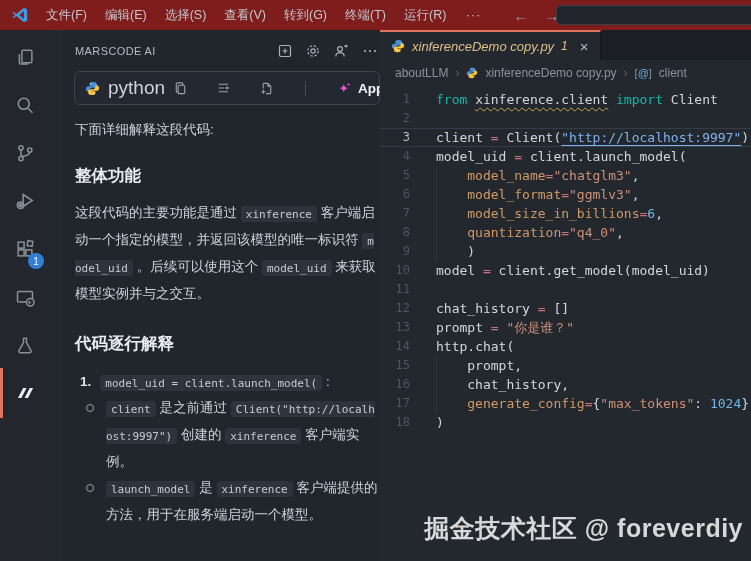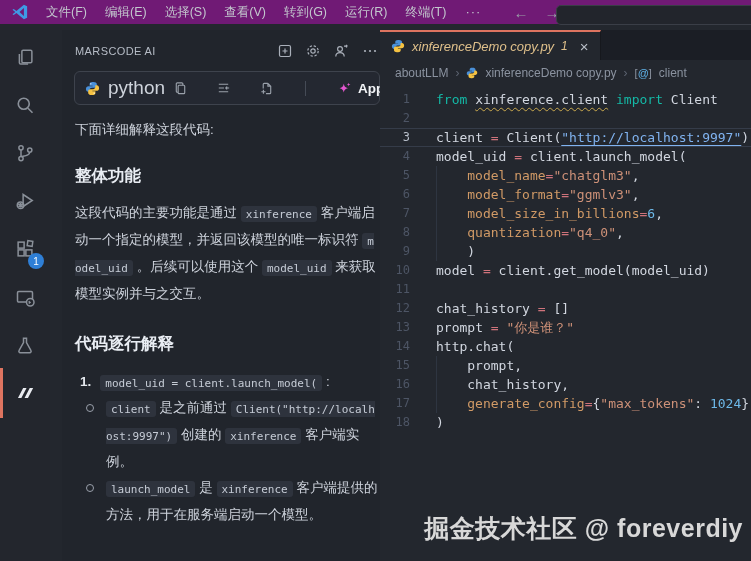--- a/index.html
+++ b/index.html
@@ -1,21 +1,21 @@
 <!DOCTYPE html>
 <html><head>
 <meta charset="utf-8">
 <style>
   html,body{margin:0;padding:0}
   body{width:751px;height:561px;position:relative;overflow:hidden;background:#23272e;
        font-family:"Liberation Sans",sans-serif;-webkit-font-smoothing:antialiased}
   svg{display:block}
 
   
-  .titlebar{position:absolute;top:0;left:0;right:0;height:24px;background:#701a75;
+  .titlebar{position:absolute;top:0;left:0;right:0;height:30px;background:#7f1d1d;
             display:flex;align-items:center;z-index:9}
   .vscode-logo{margin:0 8px 0 11px}
   .menus{display:flex;height:30px}
   .menu-item{padding:0 9px;font-size:12.5px;color:#c3c7ce;line-height:30px;cursor:default}
   .more-menu{padding:0 10px;font-size:13px;color:#c3c7ce;line-height:28px;letter-spacing:1px}
   .nav-arrows{display:flex;gap:16px;margin-left:22px;color:#9aa0a8;font-size:15px}
   .searchbox{position:absolute;left:556px;top:5px;width:220px;height:18px;background:#22252c;
              border:1px solid #3a3e47;border-radius:5px}
 
   
@@ -91,22 +91,22 @@
     <svg width="18" height="18" viewBox="0 0 24 24">
         <path fill="#3f9ae5" d="M17.2 2.4 21.5 4.3 21.5 19.7 17.2 21.6 7.2 13.3 3.6 16.1 2 15.1 5.7 12 2 8.9 3.6 7.9 7.2 10.7 Z M17.2 6.6 11.3 12 17.2 17.4 Z"></path>
       </svg>
   </span>
   <div class="menus">
       <div class="menu-item">文件(F)</div>
       <div class="menu-item">编辑(E)</div>
       <div class="menu-item">选择(S)</div>
       <div class="menu-item">查看(V)</div>
       <div class="menu-item">转到(G)</div>
+      <div class="menu-item">终端(T)</div>
       <div class="menu-item">运行(R)</div>
-      <div class="menu-item">终端(T)</div>
     </div>
   <div class="more-menu">···</div>
   <div class="nav-arrows">
     <span>←</span>
     <span>→</span>
   </div>
   <div class="searchbox"></div>
 </div>
 
 <div class="activitybar">

